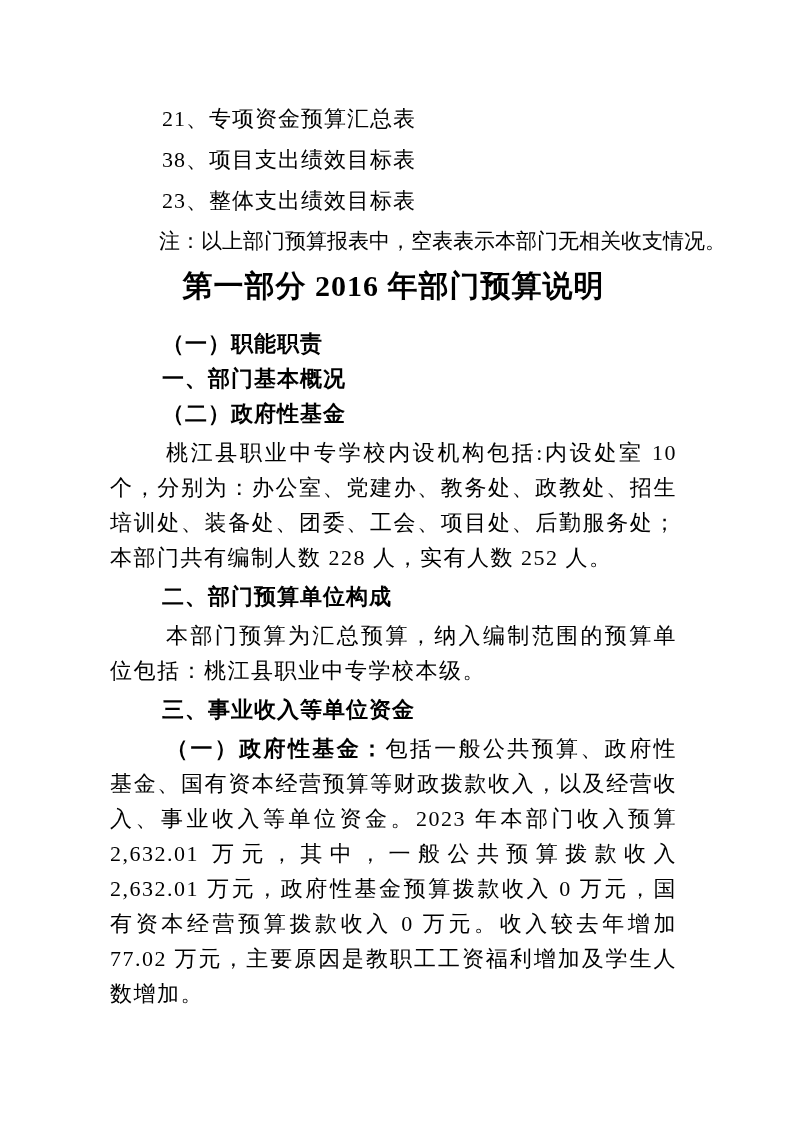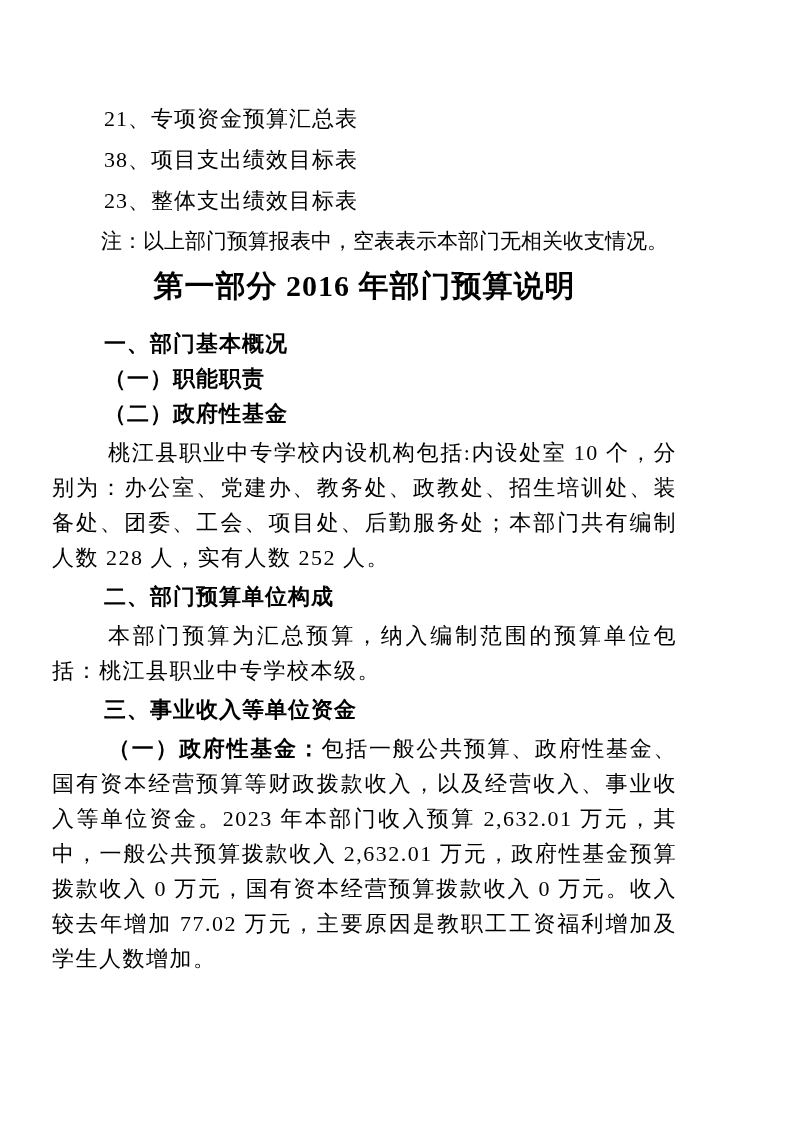--- a/index.html
+++ b/index.html
@@ -9,21 +9,21 @@
     width:793px;height:1122px;
     margin:0 auto;
     background:#ffffff;
     color:#000000;
     font-family:"Liberation Serif","DejaVu Serif",serif;
     overflow:hidden;
     box-sizing:border-box;
   }
   .content{
     box-sizing:border-box;
-    padding:98px 112px 0 48px;
+    padding:98px 112px 0 106px;
     width:100%;height:100%;
   }
   .toc-item{
     font-size:22px;
     line-height:41px;
     text-indent:56px;
     letter-spacing:1px;
     white-space:nowrap;
   }
   .note{
@@ -72,22 +72,22 @@
       <div class="toc-item">21、专项资金预算汇总表</div>
       <div class="toc-item">38、项目支出绩效目标表</div>
       <div class="toc-item">23、整体支出绩效目标表</div>
       <div class="note">注：以上部门预算报表中，空表表示本部门无相关收支情况。</div>
     </div>
 
     <h1 class="part-title">第一部分 2016 年部门预算说明</h1>
 
     <div class="body-block">
 
+      <p class="h">（一）职能职责</p>
       <p class="h">一、部门基本概况</p>
-      <p class="h">（一）职能职责</p>
       <p class="h">（二）政府性基金</p>
       <p class="p">桃江县职业中专学校内设机构包括:内设处室 10 个，分别为：办公室、党建办、教务处、政教处、招生培训处、装备处、团委、工会、项目处、后勤服务处；本部门共有编制人数 228 人，实有人数 252 人。</p>
 
       <p class="h">二、部门预算单位构成</p>
       <p class="p">本部门预算为汇总预算，纳入编制范围的预算单位包括：桃江县职业中专学校本级。</p>
 
       <p class="h">三、事业收入等单位资金</p>
 
       <p class="p"><span class="lead">（一）政府性基金：</span><span>包括一般公共预算、政府性基金、国有资本经营预算等财政拨款收入，以及经营收入、事业收入等单位资金。2023 年本部门收入预算 2,632.01 万元，其中，一般公共预算拨款收入 2,632.01 万元，政府性基金预算拨款收入 0 万元，国有资本经营预算拨款收入 0 万元。收入较去年增加 77.02 万元，主要原因是教职工工资福利增加及学生人数增加。</span></p>
 

